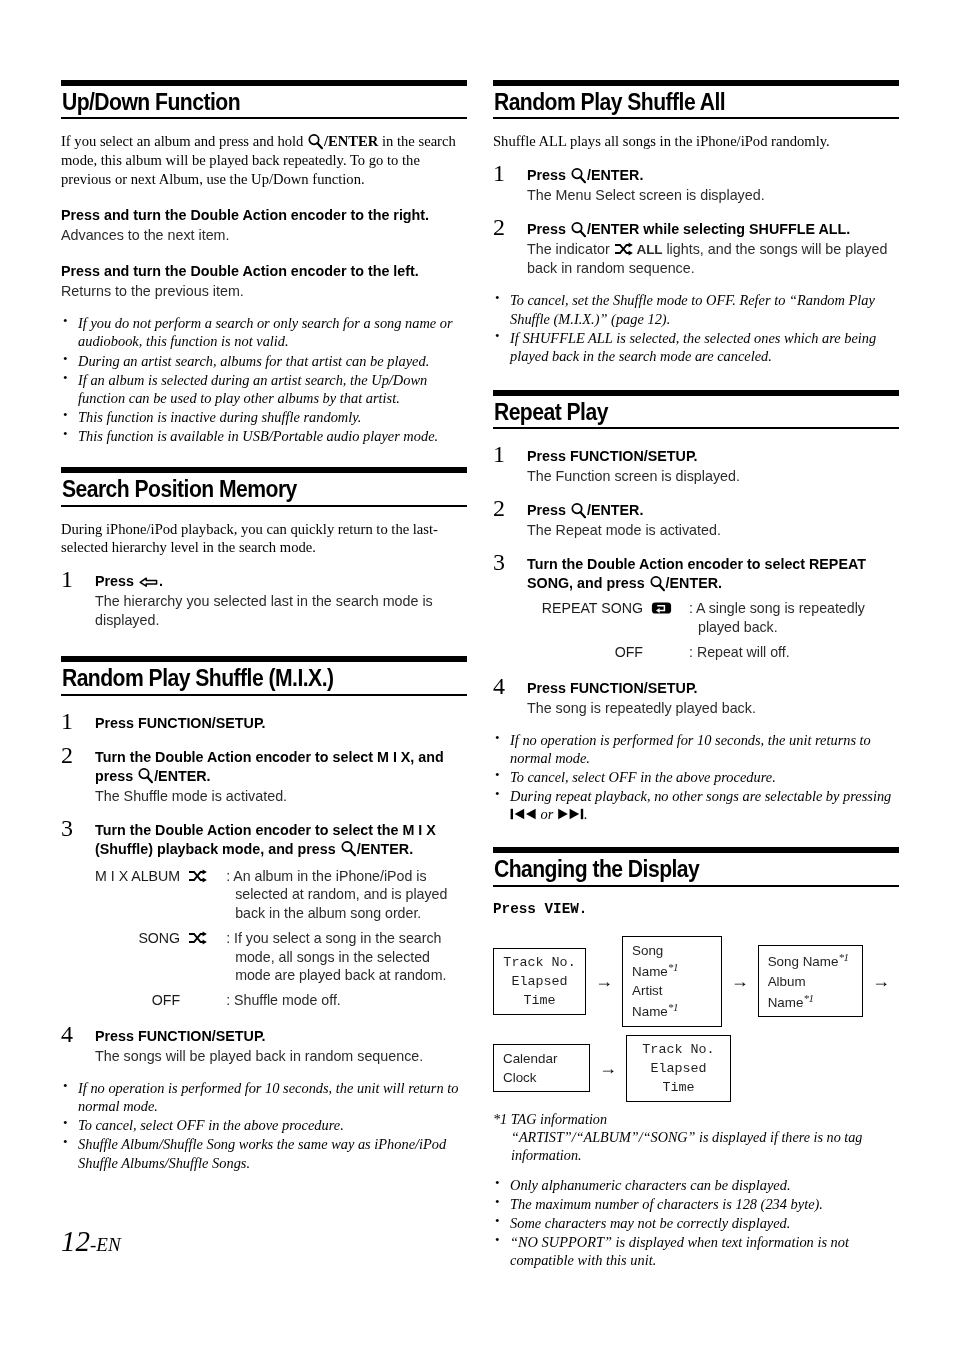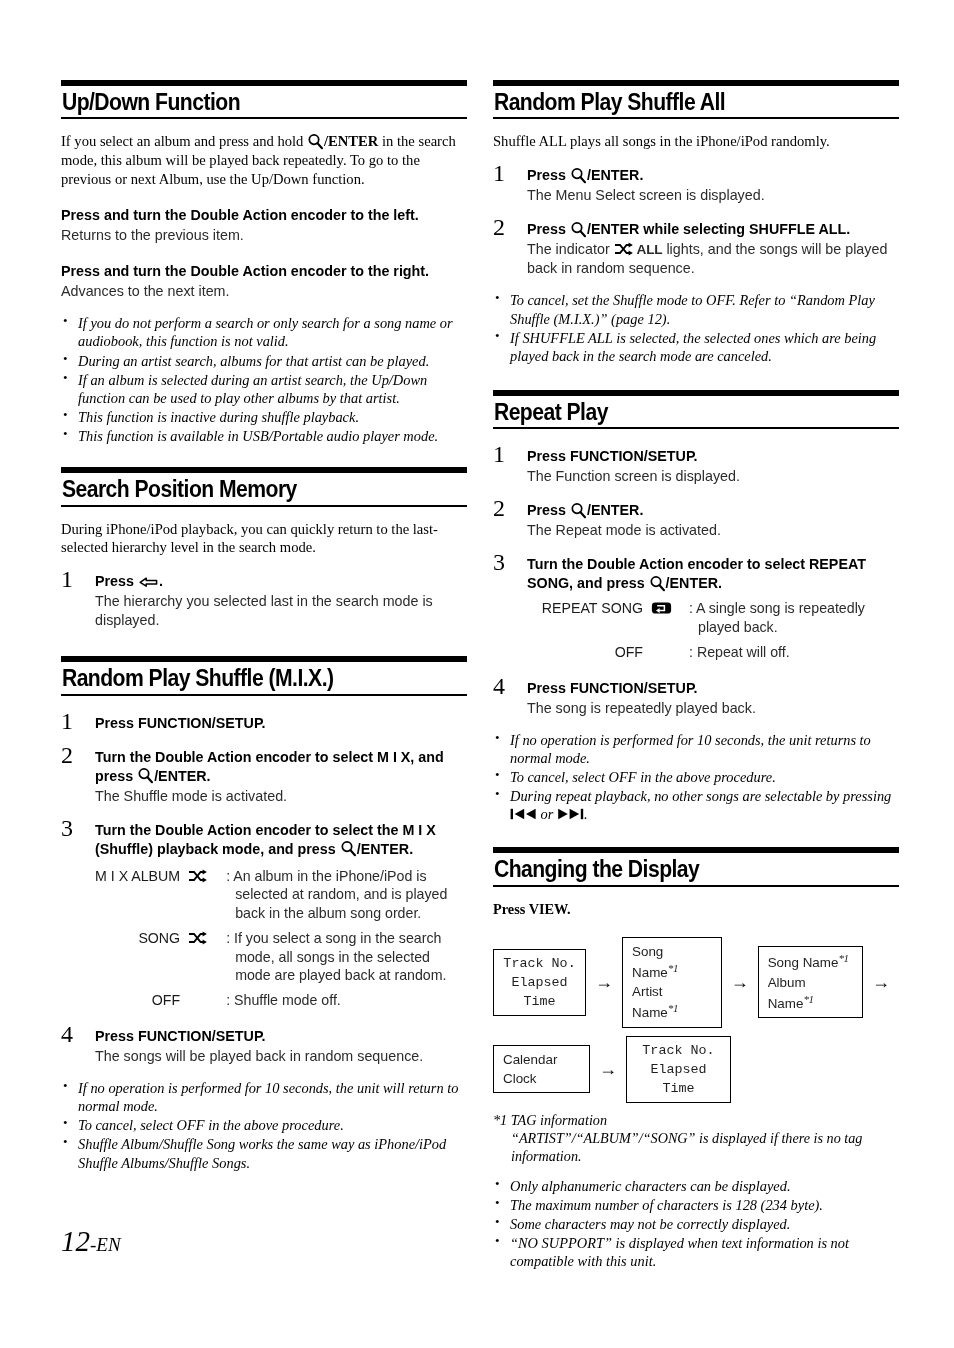--- a/index.html
+++ b/index.html
@@ -168,21 +168,21 @@
   .allword {
     font-family: "Liberation Sans", sans-serif;
     font-weight: bold;
     font-size: 13.6px;
     letter-spacing: -0.2px;
   }
 
   
   .press-view {
     margin-top: 14px;
-    font-family: Liberation Serif, serif;
+    font-family: Liberation Mono, monospace;
     font-weight: bold;
     font-size: 14.3px;
   }
   .flow {
     margin-top: 19px;
   }
   .flow-row {
     display: flex;
     align-items: center;
     margin-bottom: 8px;
@@ -267,37 +267,37 @@
 
     <div class="serif intro">
       <span>If you select an album and press and hold </span><span class="ic ic-search"><svg viewBox="0 0 17 17">
             <circle cx="7" cy="6.6" r="4.7" fill="none" stroke="#000" stroke-width="1.7"></circle>
             <line x1="10.3" y1="10" x2="15" y2="15.2" stroke="#000" stroke-width="2.1" stroke-linecap="round"></line>
           </svg></span><span class="b">/ENTER</span><span> in the search mode, this album will be played back repeatedly. To go to the previous or next Album, use the Up/Down function.</span>
     </div>
 
     <div class="instr">
       <div class="sans-bold">
+        <span>Press and turn the </span><span class="b">Double Action encoder</span><span> to the right.</span>
+      </div>
+      <div class="sans-reg">Advances to the next item.</div>
+    </div>
+
+    <div class="instr">
+      <div class="sans-bold">
         <span>Press and turn the </span><span class="b">Double Action encoder</span><span> to the left.</span>
       </div>
       <div class="sans-reg">Returns to the previous item.</div>
-    </div>
-
-    <div class="instr">
-      <div class="sans-bold">
-        <span>Press and turn the </span><span class="b">Double Action encoder</span><span> to the right.</span>
-      </div>
-      <div class="sans-reg">Advances to the next item.</div>
     </div>
 
     <div class="notes">
       <div class="note">If you do not perform a search or only search for a song name or audiobook, this function is not valid.</div>
       <div class="note">During an artist search, albums for that artist can be played.</div>
       <div class="note">If an album is selected during an artist search, the Up/Down function can be used to play other albums by that artist.</div>
-      <div class="note">This function is inactive during shuffle playback.</div>
+      <div class="note">This function is inactive during shuffle randomly.</div>
       <div class="note">This function is available in USB/Portable audio player mode.</div>
     </div>
 
     <div class="section" style="margin-top:22px;">
       <div class="section-rule-top"></div>
       <div class="section-title">Search Position Memory</div>
       <div class="section-rule-bot"></div>
     </div>
 
     <div class="serif intro">During iPhone/iPod playback, you can quickly return to the last-selected hierarchy level in the search mode.</div>

